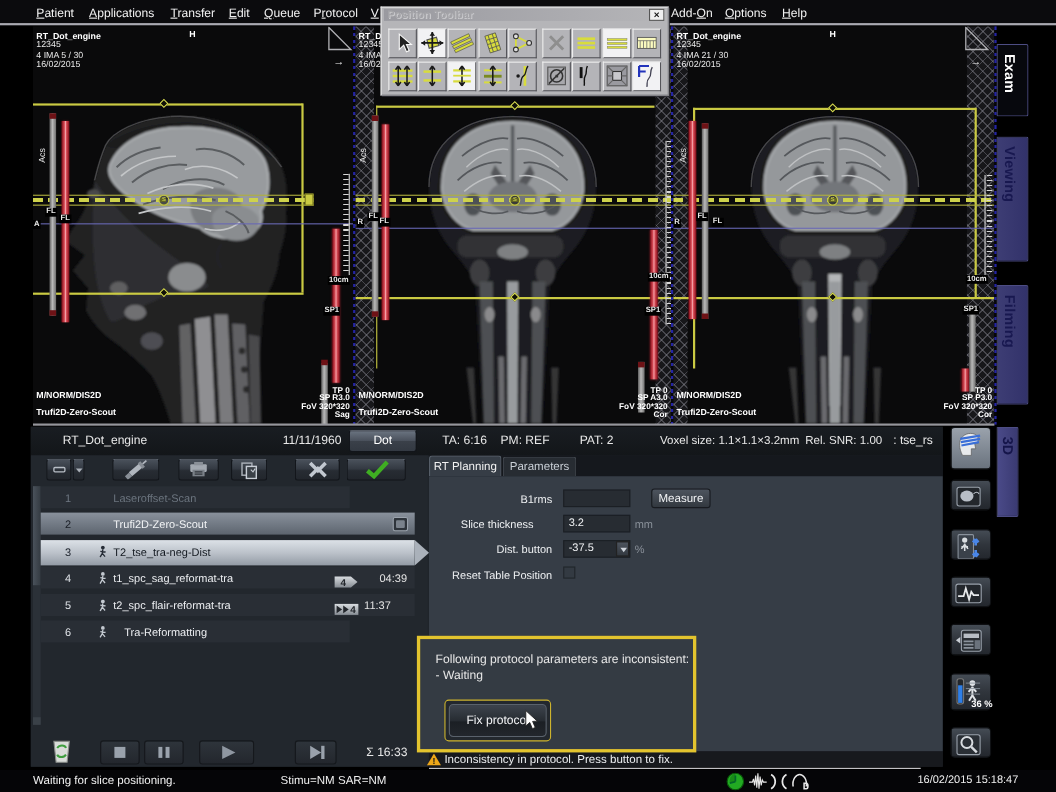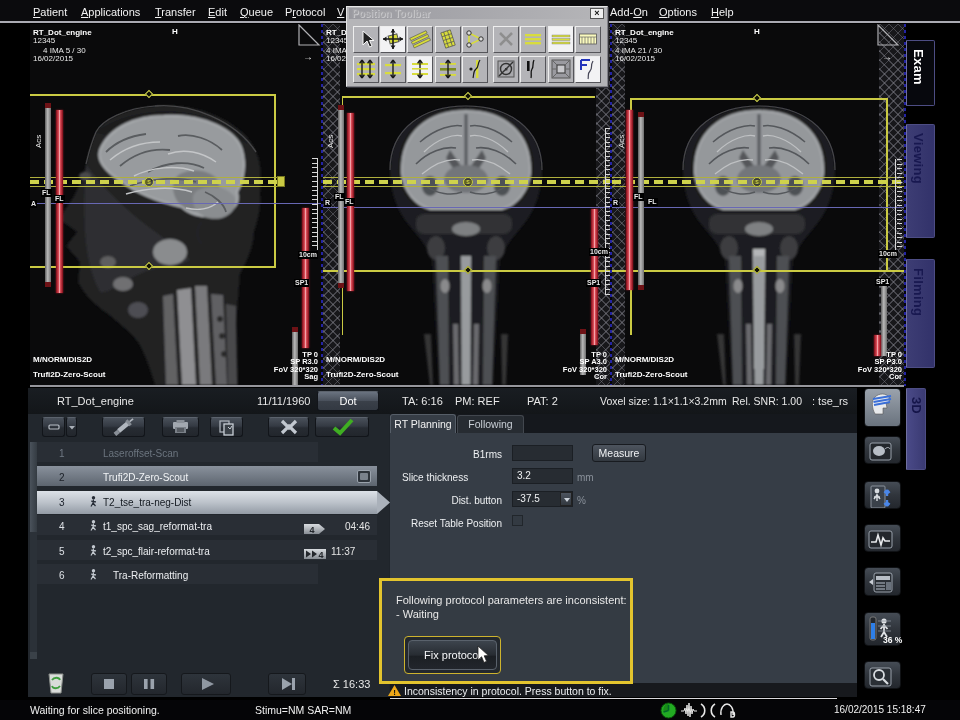--- a/index.html
+++ b/index.html
@@ -116,21 +116,21 @@
     <div class="a t8 lblk" style="left:24px;top:171px">FL</div>
     <div class="a t8 lblk" style="left:268px;top:227px">10cm</div>
     <div class="a t8 lblk" style="left:264px;top:255px">SP1</div>
     <div class="a t8" style="left:5px;top:124px;transform:rotate(-90deg);transform-origin:left top">Acs</div>
     <svg class="a" width="23" height="23" style="left:268px;top:0">
       <path d="M1,1 L21,21 L1,21 Z" fill="none" stroke="#b0b0b4" stroke-width="1.2"></path>
     </svg>
     <div class="a" style="left:273px;top:28px;color:#eee;font-size:10px;line-height:10px">→</div>
     <div class="a t8b" style="left:3px;top:5px">RT_Dot_engine</div>
     <div class="a t8" style="left:3px;top:13px">12345</div>
-    <div class="a t8" style="left:13px;top:23px">4 IMA 5 / 30</div>
+    <div class="a t8" style="left:3px;top:23px">4 IMA 5 / 30</div>
     <div class="a t8" style="left:3px;top:31px">16/02/2015</div>
     <div class="a t8b" style="left:142px;top:4px">H</div>
     <div class="a t8b" style="left:3px;top:332px">M/NORM/DIS2D</div>
     <div class="a t8b" style="left:3px;top:347px">Trufi2D-Zero-Scout</div>
     <div class="a" style="right:3px;top:327px;text-align:right;font-size:7.5px;line-height:7.3px;font-weight:bold;color:#fff;white-space:nowrap">TP 0<br>SP R3.0<br>FoV 320*320<br>Sag</div>
   </div>
 <div class="a" style="left:323px;top:24px;width:287px;height:362px;background:#0a0a0b;overflow:hidden">
     <svg width="287" height="362" style="position:absolute;left:0;top:0">
 <defs>
         <filter id="cb143" x="-20%" y="-20%" width="140%" height="140%">
@@ -547,21 +547,21 @@
 <svg class="a" width="22" height="12" style="left:304px;top:523.2px">
     <defs>
       <linearGradient id="bg4" x1="0" y1="0" x2="0" y2="1">
         <stop offset="0" stop-color="#d8dce0"></stop>
         <stop offset="1" stop-color="#878d94"></stop>
       </linearGradient>
     </defs>
     <path d="M0,1 L15,1 L21,6 L15,11 L0,11 Z" fill="url(#bg4)"></path>
     <text x="8" y="9.5" font-size="9" font-weight="bold" fill="#23272c" text-anchor="middle">4</text>
   </svg>
-<div class="a t10" style="left:345px;top:521.2px">04:46</div>
+<div class="a t10" style="left:345px;top:521.2px">04:39</div>
 <div class="a" style="left:37px;top:539.6px;width:340px;height:20px;background:#292e35"></div>
 <div class="a t10" style="left:59px;top:545.6px;color:#dde1e6">5</div>
 <svg class="a" width="8" height="11" style="left:90px;top:544.6px">
     <circle cx="3.5" cy="1.8" r="1.7" fill="#c3c9d0"></circle>
     <path d="M3.5,3.5 L3,7 M3,7 L1,10.5 M3,7 L5.5,10 M1.2,5.2 L6,5.8" stroke="#c3c9d0" stroke-width="1.2" fill="none"></path>
   </svg>
 <div class="a t10" style="left:103px;top:545.6px;color:#eceef1">t2_spc_flair-reformat-tra</div>
 <svg class="a" width="22" height="12" style="left:304px;top:547.6px">
     <defs>
       <linearGradient id="bg5" x1="0" y1="0" x2="0" y2="1">
@@ -603,26 +603,26 @@
   </div>
 <div class="a" style="left:268px;top:673px;width:38px;height:22px;background:linear-gradient(180deg,#2e343b,#23272d);border:1px solid #15181c;border-radius:3px">
     <svg width="36" height="20" style="position:absolute;left:0;top:0">
       <path d="M13,4 L23,10 L13,16 Z" fill="#9aa2ac"></path>
       <rect x="23" y="4" width="3" height="12" fill="#9aa2ac"></rect>
     </svg>
   </div>
 <div class="a t11" style="left:333px;top:678px">Σ 16:33</div>
 <div class="a" style="left:390px;top:414px;width:467px;height:19px;background:#15181d"></div>
 <div class="a" style="left:390px;top:414px;width:66px;height:19px;background:#363d46;border:1px solid #565e68;border-bottom:none;border-radius:3px 3px 0 0;color:#f2f2f2;font-size:10.5px;line-height:18px;text-align:center">RT Planning</div>
-<div class="a" style="left:457px;top:415px;width:67px;height:18px;background:#272c32;border:1px solid #42474e;border-bottom:none;border-radius:3px 3px 0 0;color:#c9cfd6;font-size:10.5px;line-height:17px;text-align:center">Following</div>
+<div class="a" style="left:457px;top:415px;width:67px;height:18px;background:#272c32;border:1px solid #42474e;border-bottom:none;border-radius:3px 3px 0 0;color:#c9cfd6;font-size:10.5px;line-height:17px;text-align:center">Parameters</div>
 <div class="a" style="left:390px;top:433px;width:467px;height:250px;background:#363d46"></div>
 <div class="a t10" style="left:402px;top:449px;width:100px;text-align:right;color:#eef0f2">B1rms</div>
 <div class="a" style="left:512px;top:445px;width:61px;height:16px;background:#272c32;border:1px solid #1b1f24"></div>
 <div class="a" style="left:592px;top:444px;width:54px;height:18px;background:linear-gradient(180deg,#4d545e,#32383f);border:1px solid #181b20;border-radius:3px;color:#f0f2f4;font-size:10.5px;line-height:16px;text-align:center">Measure</div>
-<div class="a t10" style="left:402px;top:472px;width:100px;text-align:left;color:#eef0f2">Slice thickness</div>
+<div class="a t10" style="left:402px;top:472px;width:100px;text-align:center;color:#eef0f2">Slice thickness</div>
 <div class="a" style="left:512px;top:468px;width:61px;height:16px;background:#272c32;border:1px solid #1b1f24;color:#f0f2f4;font-size:10px;line-height:14px;padding-left:4px">3.2</div>
 <div class="a t10" style="left:577px;top:472px;color:#8a919a">mm</div>
 <div class="a t10" style="left:402px;top:495px;width:100px;text-align:right;color:#eef0f2">Dist. button</div>
 <div class="a" style="left:512px;top:491px;width:61px;height:16px;background:#272c32;border:1px solid #1b1f24;color:#f0f2f4;font-size:10px;line-height:14px;padding-left:4px">-37.5</div>
 <div class="a" style="left:560px;top:492px;width:12px;height:14px;background:linear-gradient(180deg,#4d545e,#32383f);border:1px solid #222">
     <div style="position:absolute;left:2.5px;top:5px;border-left:3px solid transparent;border-right:3px solid transparent;border-top:4px solid #cdd3da"></div>
   </div>
 <div class="a t10" style="left:577px;top:495px;color:#8a919a">%</div>
 <div class="a t10" style="left:402px;top:518px;width:100px;text-align:right;color:#eef0f2">Reset Table Position</div>
 <div class="a" style="left:512px;top:515px;width:11px;height:11px;background:#333a42;border:1px solid #21262b"></div>

